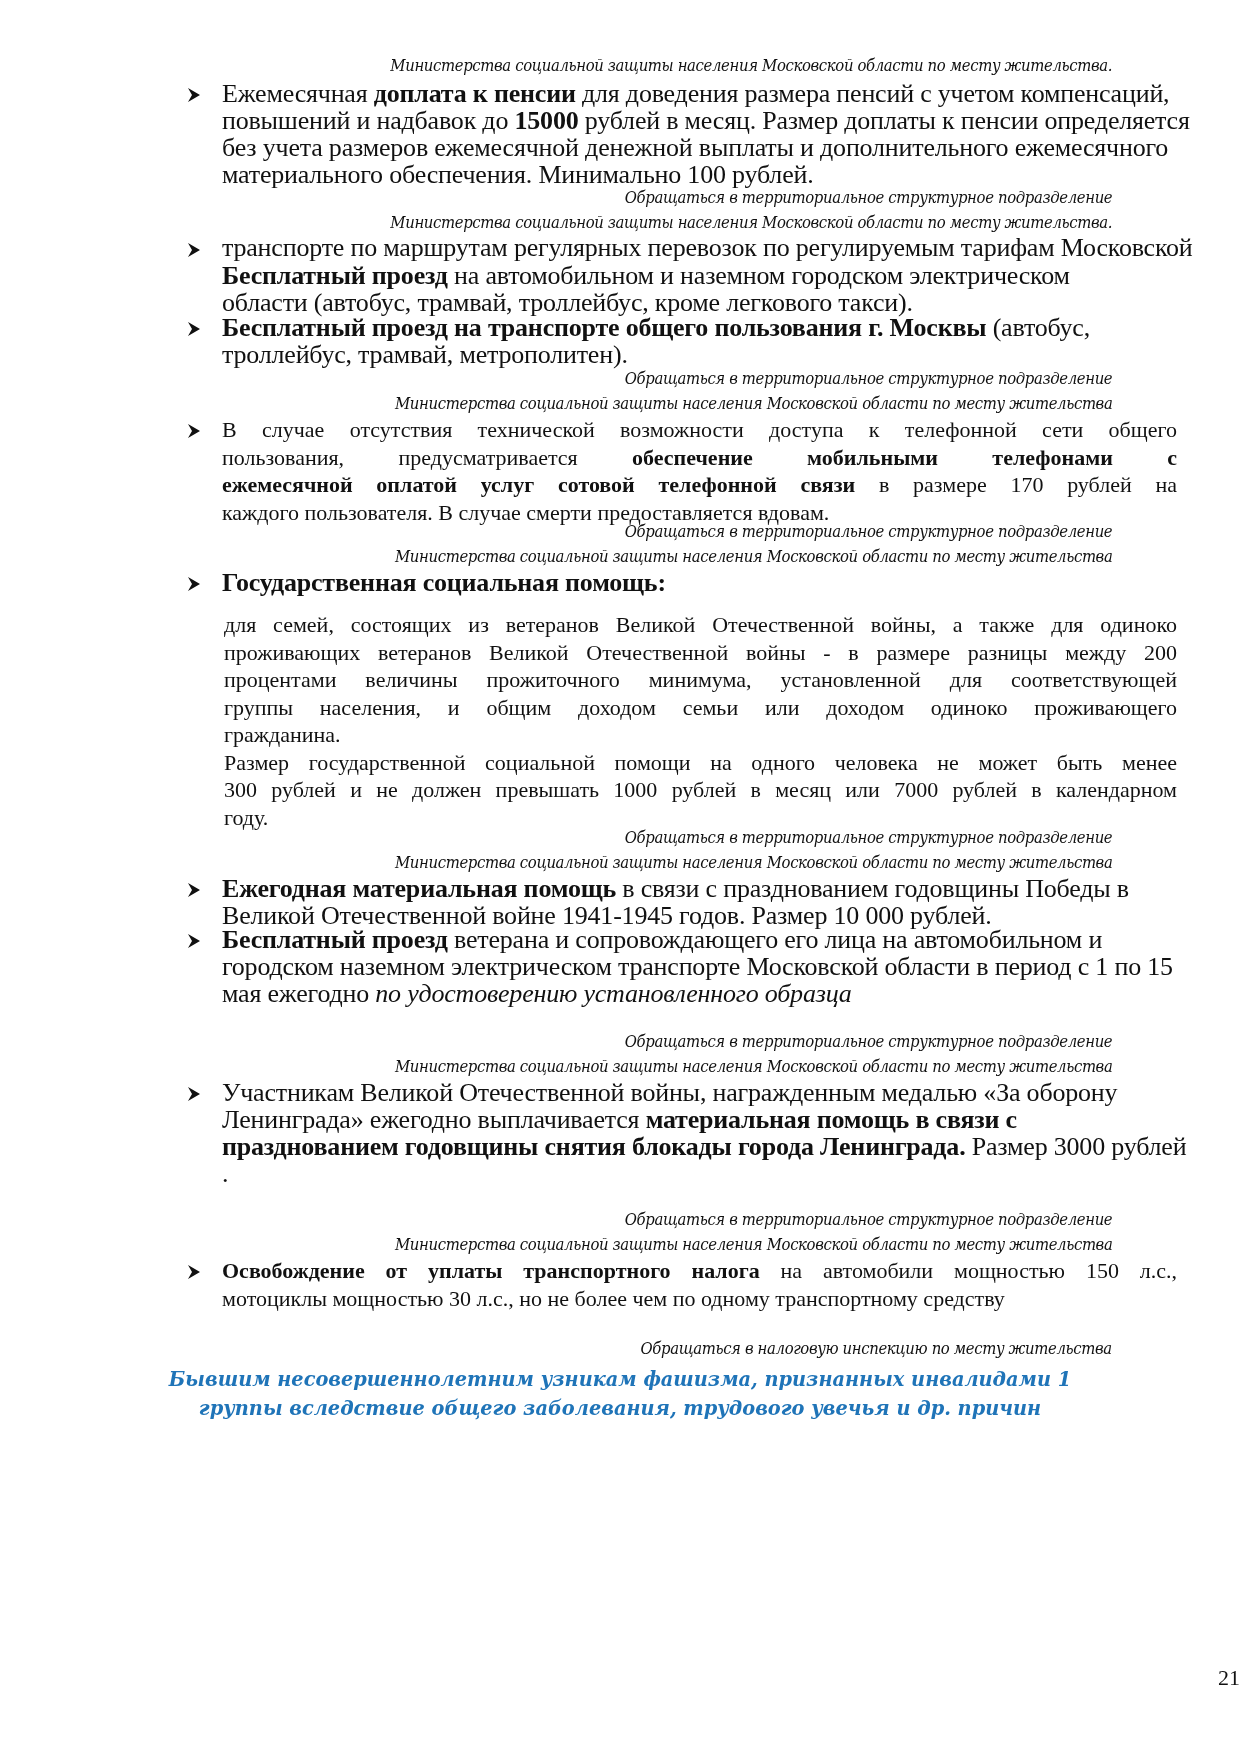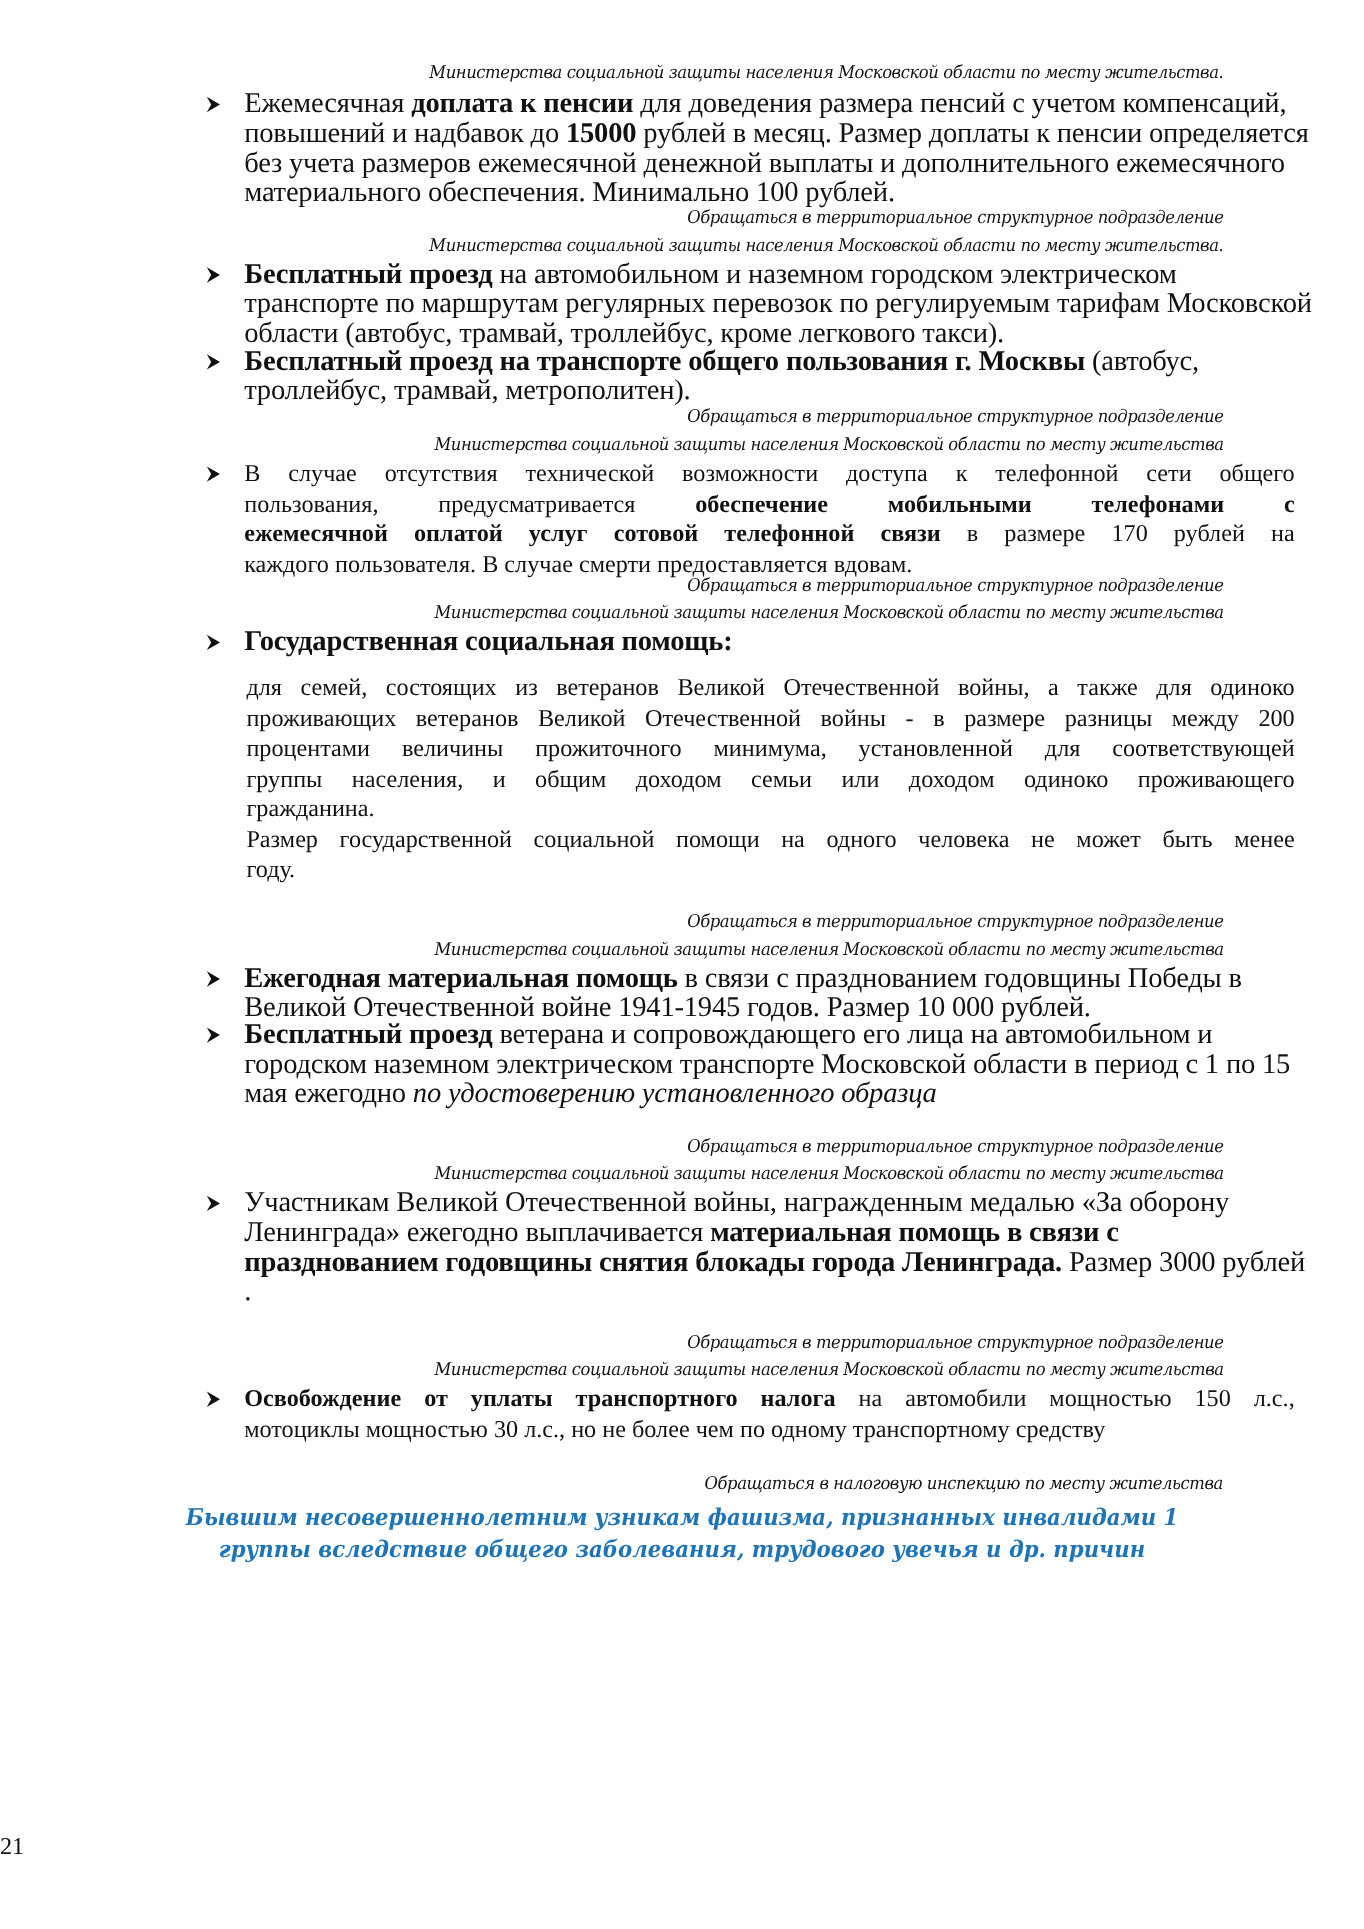--- a/index.html
+++ b/index.html
@@ -6,21 +6,21 @@
   body { width: 1240px; height: 1754px; position: relative; overflow: hidden; color: #111; }
   .page { position: absolute; left: 0; top: 0; width: 1240px; height: 1754px; }
   .line { position: absolute; white-space: nowrap; font-family: "Liberation Serif", serif; font-size: 26px; line-height: 28px; letter-spacing: -0.2px; transform-origin: left top; }
   .note { position: absolute; right: 128px; white-space: nowrap; font-family: "DejaVu Serif", serif; font-style: italic; font-size: 16px; line-height: 22px; color: #111; letter-spacing: -0.4px; transform: scaleX(0.93); transform-origin: right top; }
   .bullet { position: absolute; left: 186px; width: 16px; height: 22px; font-family: "DejaVu Sans", sans-serif; font-size: 18px; line-height: 22px; }
   .bullet svg { display:block; }
   .just { position: absolute; left: 222px; width: 955px; font-family: "Liberation Serif", serif; font-size: 22px; line-height: 27.5px; text-align: justify; text-align-last: justify; }
   .b { font-weight: bold; }
   .i { font-style: italic; }
   .blue { position: absolute; left: 0; width: 1240px; text-align: center; color: #1f74b8; font-family: "DejaVu Serif", serif; font-style: italic; font-weight: bold; font-size: 21px; line-height: 30px; transform: scaleX(0.92); transform-origin: center top; }
-  .pagenum { position: absolute; left: 0; width: 1240px; top: 1665px; text-align: left; font-family: "Liberation Serif", serif; font-size: 22px; }
+  .pagenum { position: absolute; left: 0; width: 1240px; top: 1665px; text-align: right; font-family: "Liberation Serif", serif; font-size: 22px; }
 </style>
 </head>
 <body>
 
 <div class="page">
 
   <div class="note" style="top:55px;">Министерства социальной защиты населения Московской области по месту жительства.</div>
 
   <div class="bullet" style="top:84px;">
       <svg width="16" height="22" viewBox="0 0 16 22">
@@ -35,22 +35,22 @@
   </div>
   <div class="note" style="top:187px;">Обращаться в территориальное структурное подразделение</div>
   <div class="note" style="top:212px;">Министерства социальной защиты населения Московской области по месту жительства.</div>
 
   <div class="bullet" style="top:239px;">
       <svg width="16" height="22" viewBox="0 0 16 22">
         <path d="M2 4 L14 11 L2 18 L6 11 Z" fill="#111"></path>
       </svg>
     </div>
   <div class="line" style="left:222px; top:235px;">
+    <div style="margin-top:-1px"><span>транспорте по маршрутам регулярных перевозок по регулируемым тарифам Московской</span></div>
     <div><span class="b">Бесплатный проезд</span><span>  на автомобильном и наземном городском электрическом</span></div>
-    <div style="margin-top:-1px"><span>транспорте по маршрутам регулярных перевозок по регулируемым тарифам Московской</span></div>
     <div style="margin-top:-1px"><span>области (автобус, трамвай, троллейбус, кроме легкового такси).</span></div>
   </div>
 
   <div class="bullet" style="top:318px;">
       <svg width="16" height="22" viewBox="0 0 16 22">
         <path d="M2 4 L14 11 L2 18 L6 11 Z" fill="#111"></path>
       </svg>
     </div>
   <div class="line" style="left:222px; top:314px;">
     <div><span class="b">Бесплатный проезд на транспорте общего пользования г. Москвы</span><span> (автобус,</span></div>
@@ -79,20 +79,21 @@
       </svg>
     </div>
   <div class="line b" style="left:222px; top:569px;">Государственная социальная помощь:</div>
   <div class="just" style="top:611px; left:224px; width:953px;">
     <div><span>для семей, состоящих из ветеранов Великой Отечественной войны, а также для одиноко</span></div>
     <div><span>проживающих ветеранов Великой Отечественной войны - в размере разницы между 200</span></div>
     <div><span>процентами величины прожиточного минимума, установленной для соответствующей</span></div>
     <div><span>группы населения, и общим доходом семьи или доходом одиноко  проживающего</span></div>
     <div style="text-align-last:left"><span>гражданина.</span></div>
     <div><span>Размер государственной социальной помощи на одного человека не может быть менее</span></div>
+    <div><span>300 рублей и не должен превышать 1000 рублей в месяц или 7000 рублей в календарном</span></div>
     <div style="text-align-last:left"><span>году.</span></div>
   </div>
   <div class="note" style="top:827px;">Обращаться в территориальное структурное подразделение</div>
   <div class="note" style="top:852px;">Министерства социальной защиты населения Московской области по месту жительства</div>
 
   <div class="bullet" style="top:879px;">
       <svg width="16" height="22" viewBox="0 0 16 22">
         <path d="M2 4 L14 11 L2 18 L6 11 Z" fill="#111"></path>
       </svg>
     </div>

